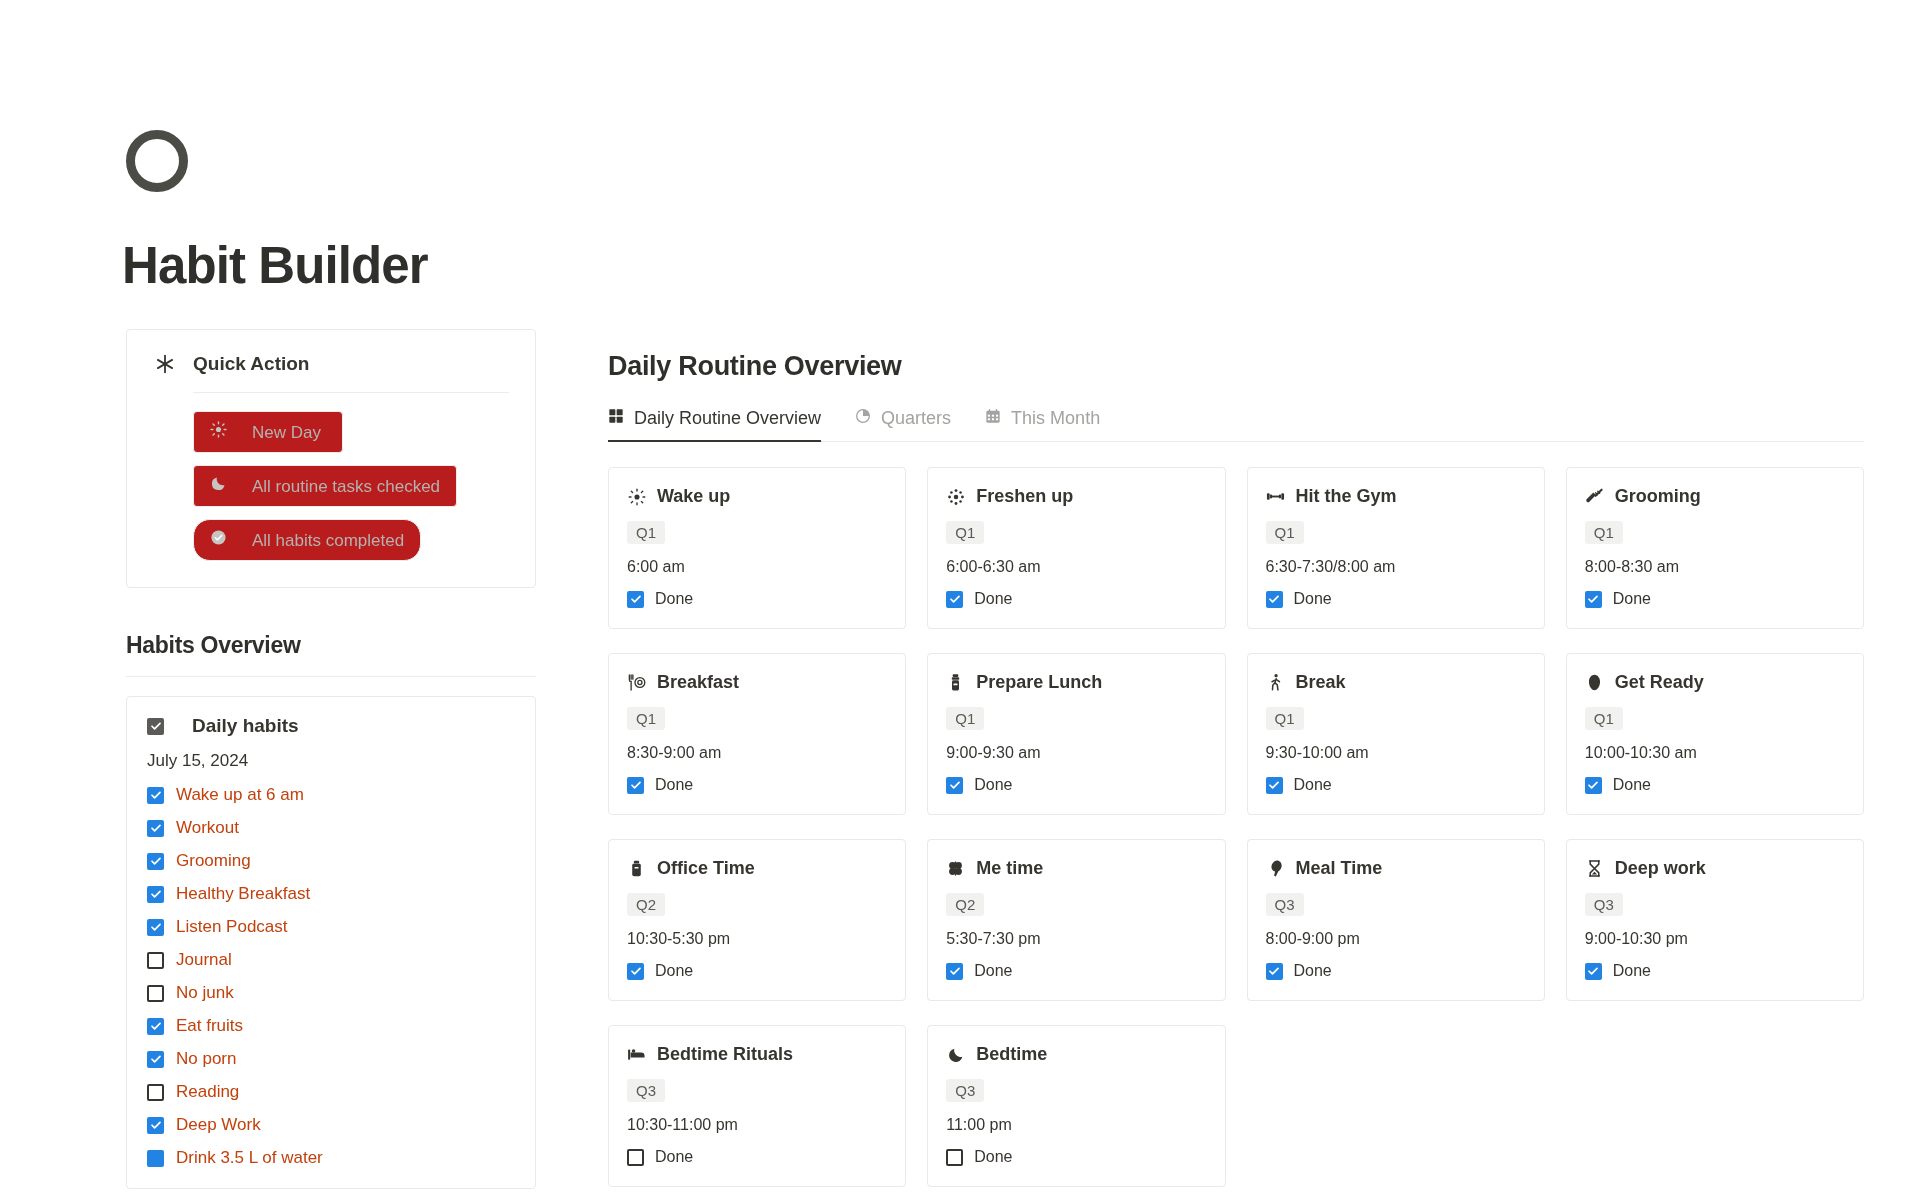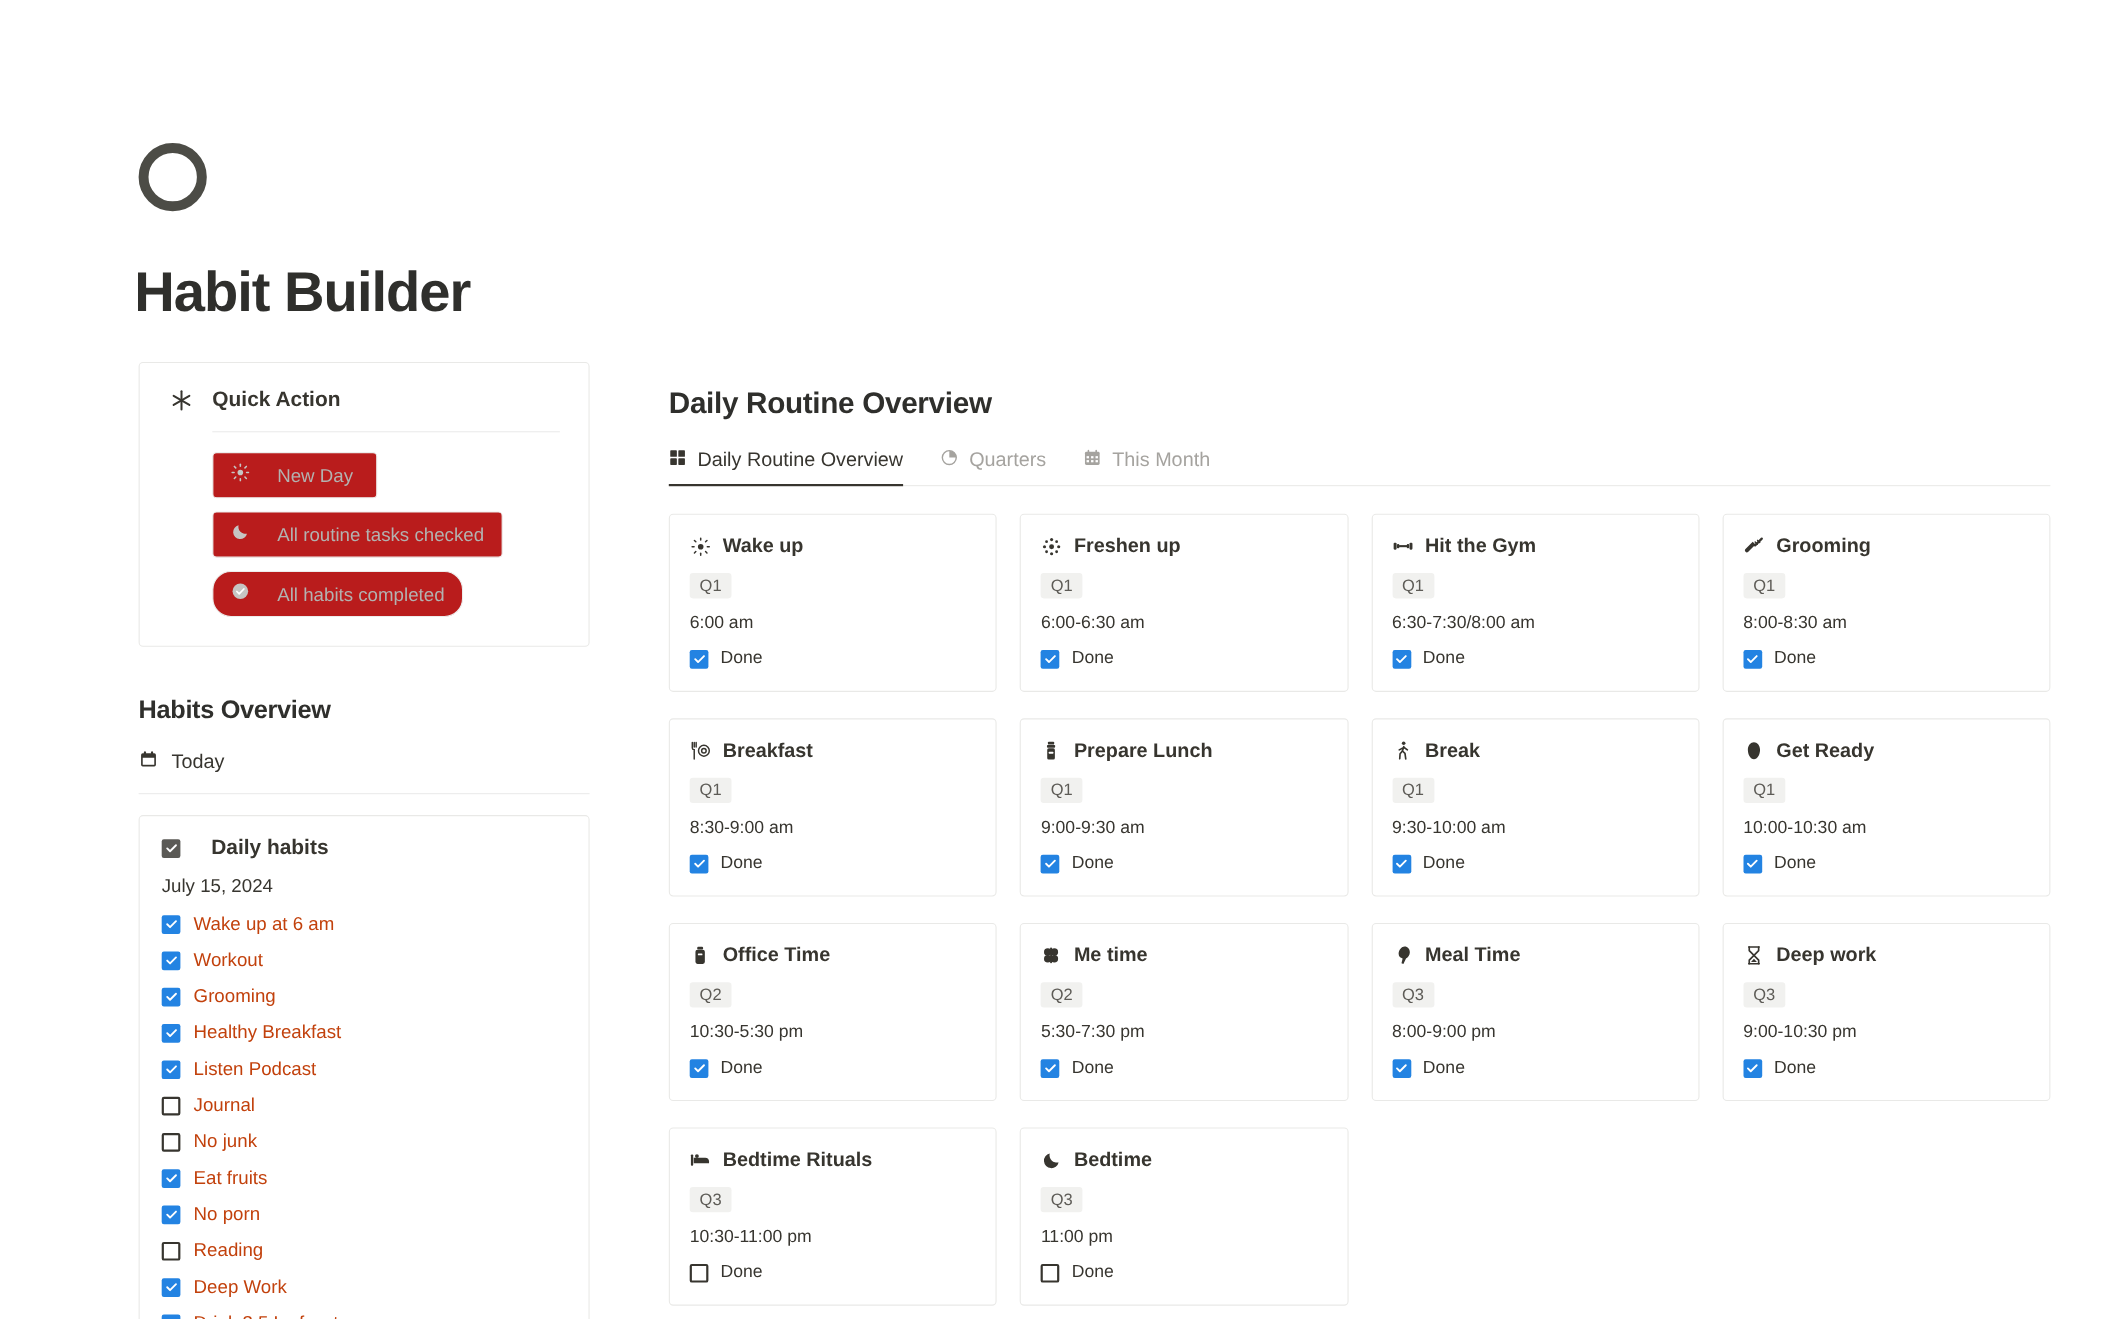--- a/index.html
+++ b/index.html
@@ -297,31 +297,20 @@
               </svg>
             </span>
             <span>All habits completed</span>
           </div>
 
         </div>
       </div>
 
       <h2 class="habits-title">Habits Overview</h2>
 
-      <div class="today-row">
-        <span>
-          <svg width="18" height="18" viewBox="0 0 24 24">
-            <rect x="3" y="5" width="18" height="16" rx="2" fill="#37352f"></rect>
-            <rect x="5" y="10.5" width="14" height="8.5" fill="#ffffff"></rect>
-            <rect x="6.5" y="2.5" width="2.4" height="4.4" rx="1.2" fill="#37352f"></rect>
-            <rect x="15.1" y="2.5" width="2.4" height="4.4" rx="1.2" fill="#37352f"></rect>
-          </svg>
-        </span>
-        <span>Today</span>
-      </div>
       <div class="today-divider"></div>
 
       <div class="habit-list-card">
         <div class="dh-row">
           <span class="cb dark">
             <svg width="12" height="12" viewBox="0 0 24 24" fill="none" stroke="#ffffff" stroke-width="3.4" stroke-linecap="round" stroke-linejoin="round">
               <path d="M4 12.5l5.2 5.2L20 6.8"></path>
             </svg>
           </span>
           <span>Daily habits</span>

